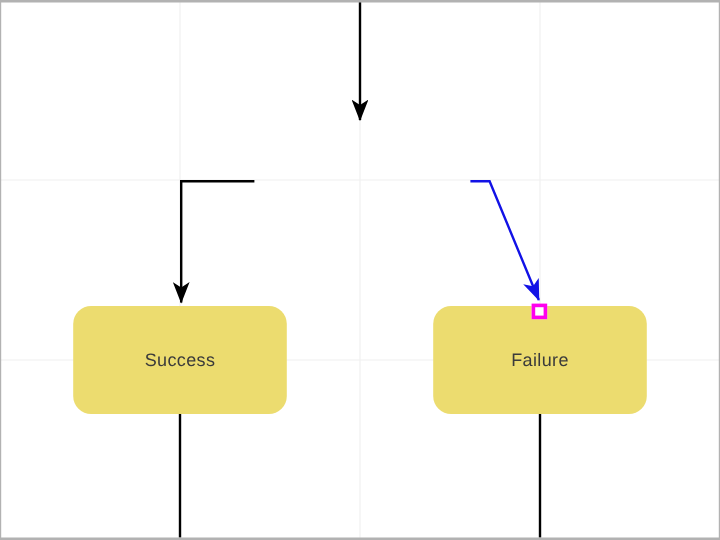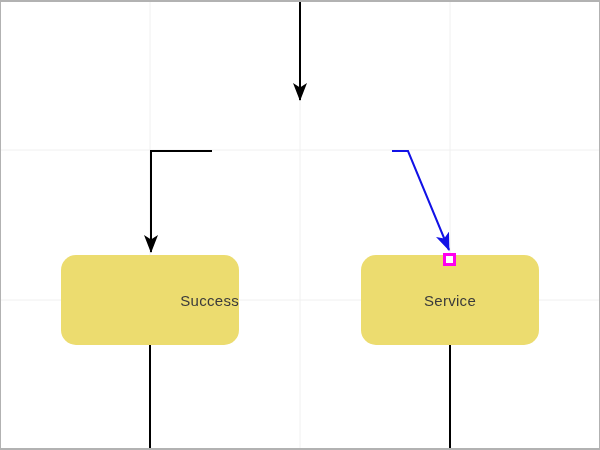--- a/index.html
+++ b/index.html
@@ -88,23 +88,23 @@
     <path d="M212,151 L151,151 L151,252" fill="none" stroke-width="2" marker-end="url(#arrowhead-black)" stroke="#000000"></path>
 
     <path d="M392,151 L408,151 L449,250" fill="none" stroke-width="2" marker-end="url(#arrowhead-blue)" stroke="#1212e6"></path>
 
     <path d="M150,345 L150,448" fill="none" stroke-width="2" stroke="#000000"></path>
 
     <path d="M450,345 L450,448" fill="none" stroke-width="2" stroke="#000000"></path>
   </svg>
 
 
-  <div class="node" id="node-success" style="background-color: rgb(236, 220, 111); justify-content: flex-end;">
+  <div class="node" id="node-success" style="background-color: rgb(236, 220, 111);">
     <span class="node-label">Success</span>
   </div>
 
   <div class="node" id="node-failure" style="background-color: rgb(236, 220, 111);">
-    <span class="node-label">Service</span>
+    <span class="node-label">Failure</span>
     <span class="handle magenta h-failure-top" style="border-color: rgb(255, 0, 238); background-color: rgb(255, 255, 255);"></span>
   </div>
 
   <div class="canvas-border" style="border-color: rgb(178, 178, 178);"></div>
 </div>
 
 </body></html>

